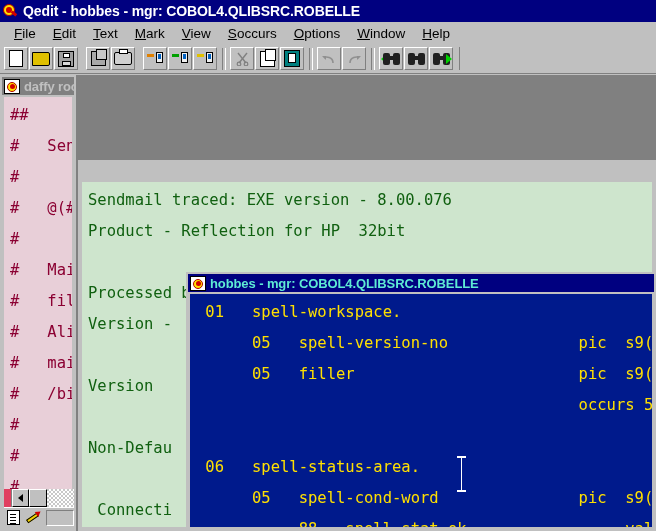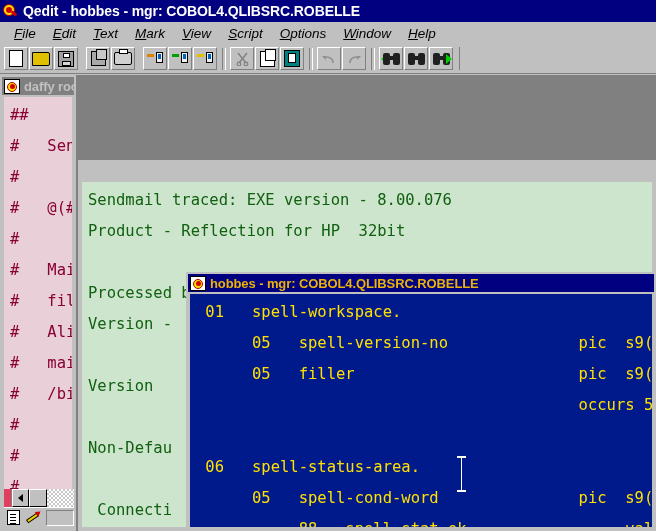--- a/index.html
+++ b/index.html
@@ -107,21 +107,20 @@
     align-items: center;
     padding-left: 6px;
     box-sizing: border-box;
   }
   .menu-item {
     color: #000000;
     font-size: 13.5px;
     padding: 1px 9px 1px 8px;
     white-space: nowrap;
     cursor: default;
-    font-style: italic;
   }
   .menu-item .mn {
     text-decoration: underline;
   }
 
   
   .toolbar {
     height: 30px;
     background: #c0c0c0;
     display: flex;
@@ -228,21 +227,21 @@
   .child.inactive .ctitle { background: #808080; }
   .child.active   .ctitle { background: #000080; }
   .child .ctitle .ctxt {
     margin-left: 4px;
     font-size: 13px;
     font-weight: bold;
     white-space: nowrap;
     letter-spacing: -0.1px;
   }
   .child.inactive .ctitle .ctxt { color: #c0c0c0; }
-  .child.active   .ctitle .ctxt { color: #eab308; }
+  .child.active   .ctitle .ctxt { color: #5eead4; }
 
   .child .cbody {
     position: absolute;
     left: 2px; right: 2px;
     top: 20px; bottom: 2px;
     overflow: hidden;
     box-sizing: border-box;
     border: 1px solid #808080;
   }
 
@@ -401,21 +400,21 @@
     </div>
     <div class="tb-title">Qedit - hobbes - mgr: COBOL4.QLIBSRC.ROBELLE</div>
   </div>
 
   <div class="menubar">
     <div class="menu-item"><span class="mn">F</span><span>ile</span></div>
     <div class="menu-item"><span class="mn">E</span><span>dit</span></div>
     <div class="menu-item"><span class="mn">T</span><span>ext</span></div>
     <div class="menu-item"><span class="mn">M</span><span>ark</span></div>
     <div class="menu-item"><span class="mn">V</span><span>iew</span></div>
-    <div class="menu-item"><span class="mn">S</span><span>cript</span></div>
+    <div class="menu-item"><span class="mn">S</span><span>occurs</span></div>
     <div class="menu-item"><span class="mn">O</span><span>ptions</span></div>
     <div class="menu-item"><span class="mn">W</span><span>indow</span></div>
     <div class="menu-item"><span class="mn">H</span><span>elp</span></div>
   </div>
 
   <div class="toolbar">
     <div class="tbtn">
         <div class="ic ic-page"></div>
       </div>
     <div class="tbtn">

